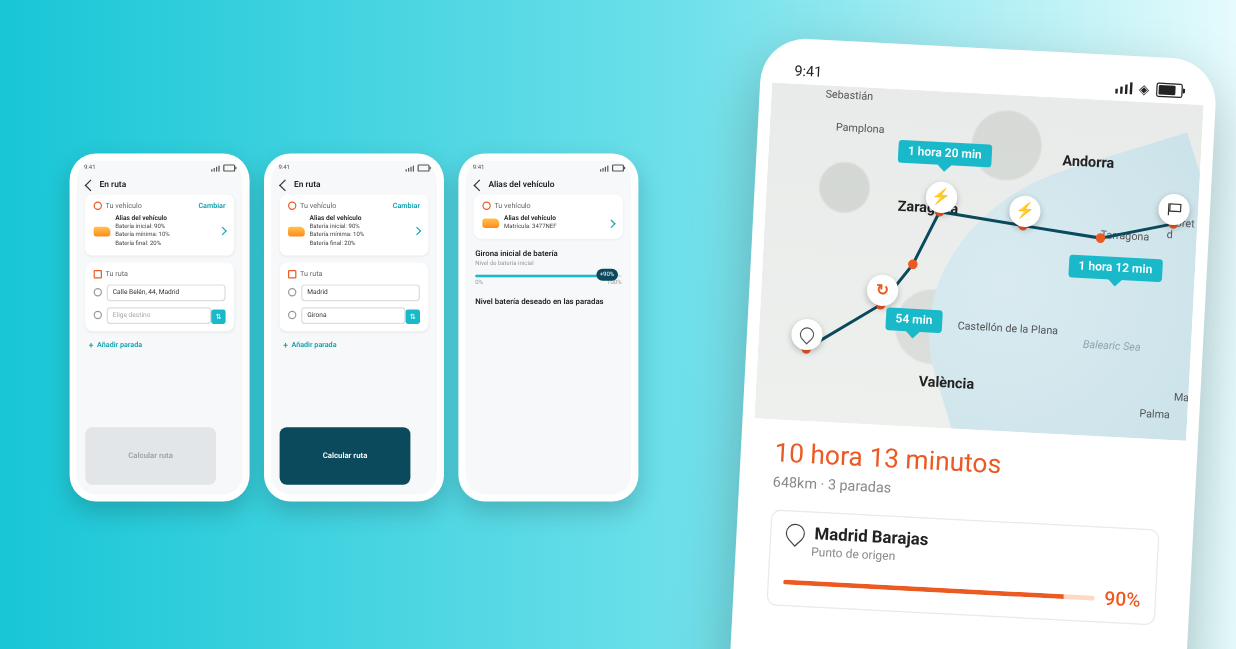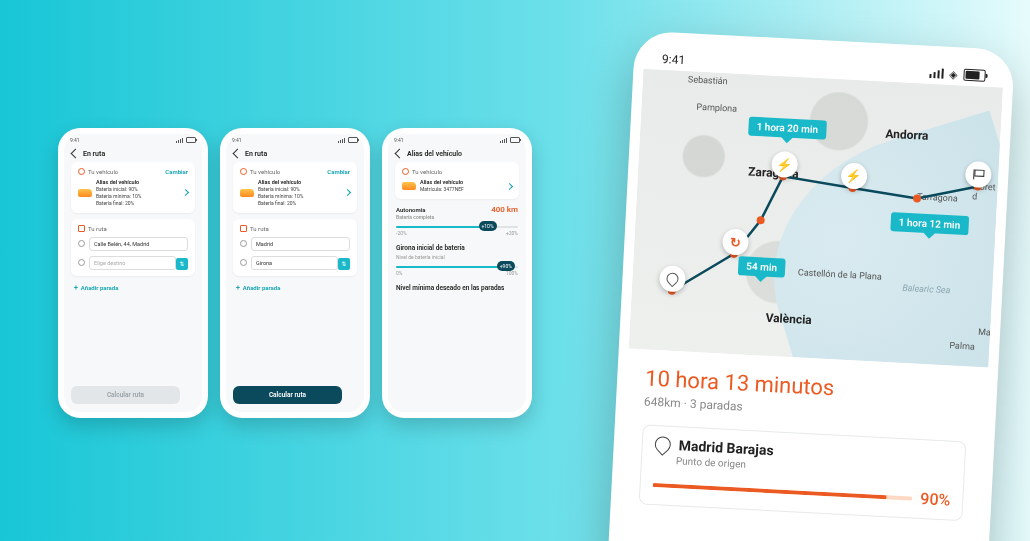--- a/index.html
+++ b/index.html
@@ -6,21 +6,21 @@
   .stage{width:1030px;height:541px;background:linear-gradient(90deg,#18c6d6 0%,#6de0ea 55%,#e6fbfc 100%);position:relative;}
   
   .phone-sm{position:absolute;width:150px;height:290px;background:#fff;border-radius:22px;box-shadow:0 8px 20px rgba(0,0,0,.18);padding:6px;box-sizing:border-box;}
   .phone-sm .screen{width:100%;height:100%;background:#f7f8f9;border-radius:16px;overflow:hidden;position:relative;display:flex;flex-direction:column;}
   .sm-status{display:flex;justify-content:space-between;align-items:center;font-size:5px;color:#555;padding:3px 6px;}
   .sig{display:flex;gap:1px;align-items:flex-end;height:5px;}
   .sig .bar{width:1px;background:#555;}
   .sig .bar:nth-child(1){height:2px;}.sig .bar:nth-child(2){height:3px;}.sig .bar:nth-child(3){height:4px;}.sig .bar:nth-child(4){height:5px;}
   .batt{width:8px;height:4px;border:0.5px solid #555;border-radius:1px;position:relative;}
   .batt::after{content:"";position:absolute;right:-1.5px;top:1px;width:1px;height:2px;background:#555;}
-  .sm-header{display:flex;align-items:flex-start;gap:4px;padding:4px 8px;font-size:7px;font-weight:600;color:#222;}
+  .sm-header{display:flex;align-items:flex-end;gap:4px;padding:4px 8px;font-size:7px;font-weight:600;color:#222;}
   .back{width:6px;height:6px;border-left:1.2px solid #333;border-bottom:1.2px solid #333;transform:rotate(45deg);}
   .sec{background:#fff;margin:0 7px 6px 7px;border-radius:6px;padding:6px 7px;box-shadow:0 1px 2px rgba(0,0,0,.05);}
   .sec-hdr{display:flex;align-items:center;justify-content:space-between;font-size:6px;color:#666;}
   .sec-hdr .left{display:flex;align-items:center;gap:3px;}
   .carico{width:5px;height:5px;border:1px solid #ec5a24;border-radius:50%;}
   .routeico{width:5px;height:5px;border:1px solid #ec5a24;border-radius:1px;}
   .cambiar{font-size:6px;color:#0fa3b1;font-weight:600;}
   .vehbox{display:flex;align-items:center;gap:4px;margin-top:4px;}
   .caremoji{width:14px;height:8px;background:linear-gradient(#ffc34d,#ff8a1e);border-radius:2px 4px 2px 2px;}
   .vehinfo{font-size:5px;color:#444;line-height:1.35;flex:1;}
@@ -28,21 +28,21 @@
   .chev{width:4px;height:4px;border-right:1px solid #0fa3b1;border-top:1px solid #0fa3b1;transform:rotate(45deg);}
   .route-row{display:flex;align-items:center;gap:4px;margin-top:5px;}
   .dot{width:5px;height:5px;border:1px solid #999;border-radius:50%;flex:none;}
   .dot.o{background:#fff;}
   .dot.d{background:#fff;}
   .input{flex:1;background:#fff;border:1px solid #ddd;border-radius:3px;padding:3px 4px;font-size:5.5px;color:#333;}
   .input.ph{color:#aaa;}
   .swap{width:12px;height:12px;background:#19b9c9;border-radius:2px;display:flex;align-items:center;justify-content:center;font-size:6px;color:#fff;align-self:flex-end;}
   .addstop{display:flex;align-items:center;gap:3px;font-size:6px;color:#0fa3b1;font-weight:600;padding:2px 10px 6px;}
   .plus{font-size:7px;}
-  .cta{margin:auto 22px 8px 7px;border-radius:6px;text-align:center;font-size:6.5px;font-weight:600;padding:5px 0;}
+  .cta{margin:auto 22px 8px 7px;border-radius:6px;text-align:center;font-size:6.5px;font-weight:600;padding:20px 0;}
   .cta.off{background:#e3e6e8;color:#9aa2a8;}
   .cta.on{background:#0a4a5c;color:#fff;}
   
   .field{padding:0 8px 6px;}
   .field .lbl{font-size:6px;font-weight:600;color:#222;display:flex;justify-content:space-between;align-items:baseline;}
   .field .sub{font-size:5px;color:#999;}
   .field .val{font-size:8px;color:#ec5a24;font-weight:600;}
   .slider{height:2px;background:#e0e3e5;border-radius:2px;margin:6px 0 2px;position:relative;}
   .slider .fill{position:absolute;left:0;top:0;bottom:0;background:#19b9c9;border-radius:2px;}
   .slider .knob{position:absolute;top:-5px;width:18px;height:10px;border-radius:5px;background:#0a4a5c;color:#fff;font-size:5px;display:flex;align-items:center;justify-content:center;margin-left:-9px;}
@@ -267,49 +267,35 @@
     <div class="vehbox">
       <span class="caremoji"></span>
       <div class="vehinfo">
         <div class="ttl">Alias del vehículo</div>
         <div>Matrícula: 3477NEF</div>
       </div>
       <span class="chev"></span>
     </div>
   </div>
 
-  <div class="field">
-    <div class="lbl">
-            <span><span>Autonomía</span><br><span class="sub">Batería completa</span></span>
-            <span class="val">400 km</span>
-          </div>
-    <div class="slider">
-      <div class="fill" style="width:75%"></div>
-      <div class="knob" style="left:75%">+10%</div>
-    </div>
-    <div class="ends">
-            <span>-20%</span>
-            <span>+20%</span>
-          </div>
-  </div>
 
   <div class="sec-title">Girona inicial de batería</div>
   <div class="field">
     <div class="sub">Nivel de batería inicial</div>
     <div class="slider">
       <div class="fill" style="width:90%"></div>
       <div class="knob" style="left:90%">+90%</div>
     </div>
     <div class="ends">
             <span>0%</span>
             <span>100%</span>
           </div>
   </div>
 
-  <div class="sec-title">Nivel mínima deseado en las paradas</div>
+  <div class="sec-title">Nivel batería deseado en las paradas</div>
  </div>
 </div>
 
 <div class="phone-lg">
  <div class="screen">
   <div class="lg-status">
     <span>9:41</span>
     <span style="display:flex;gap:6px;align-items:center;">
       <span class="lg-sig">
               <span class="b"></span>

